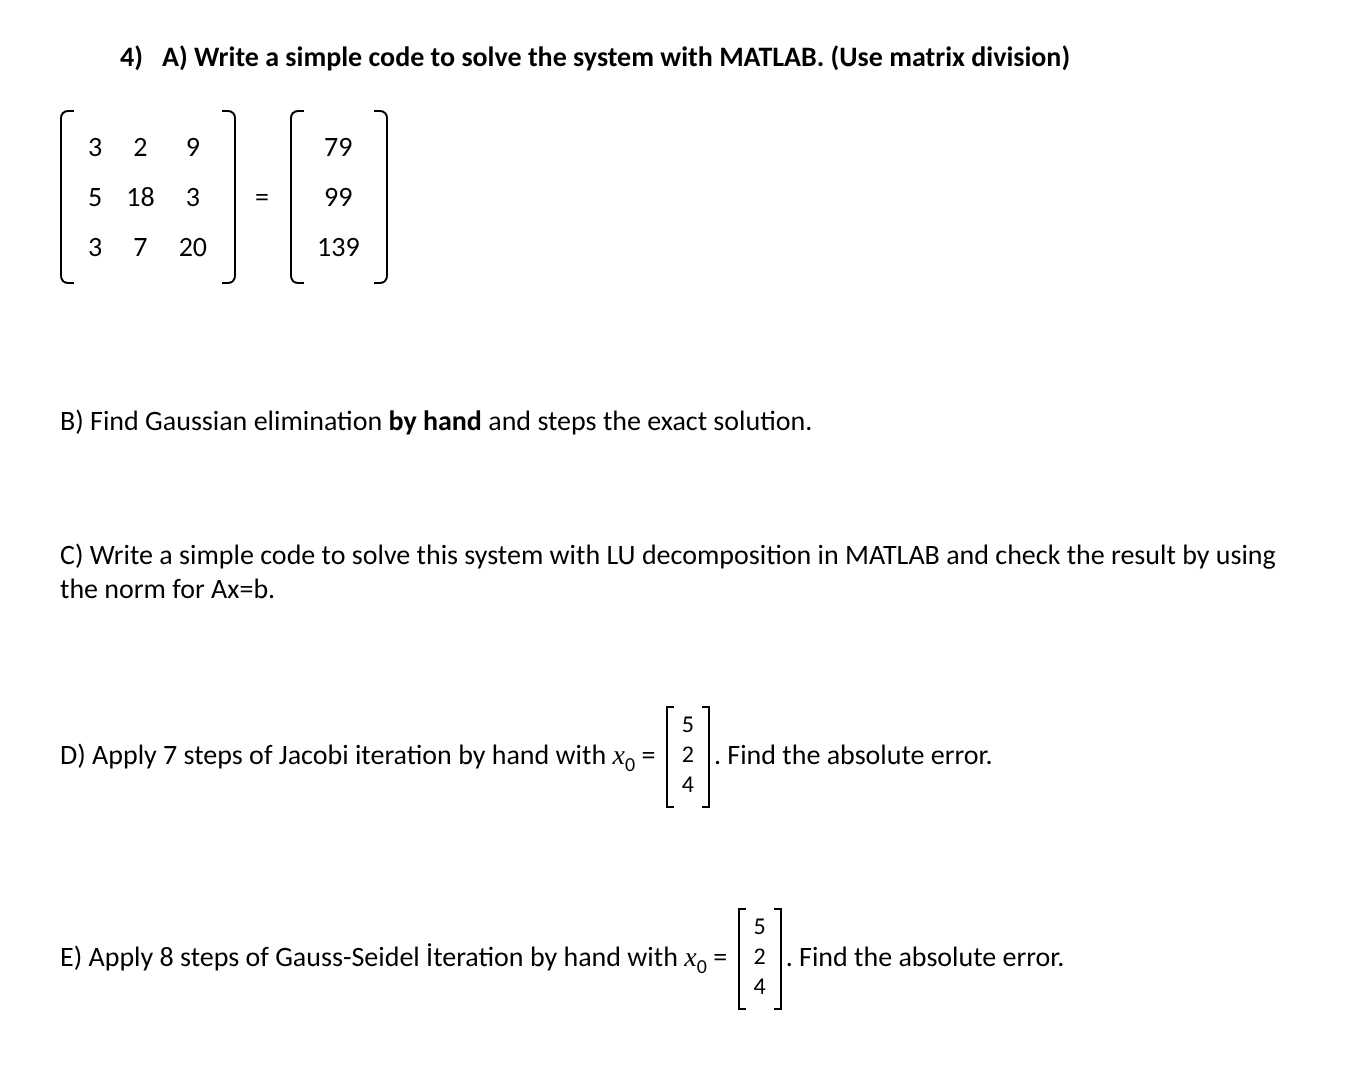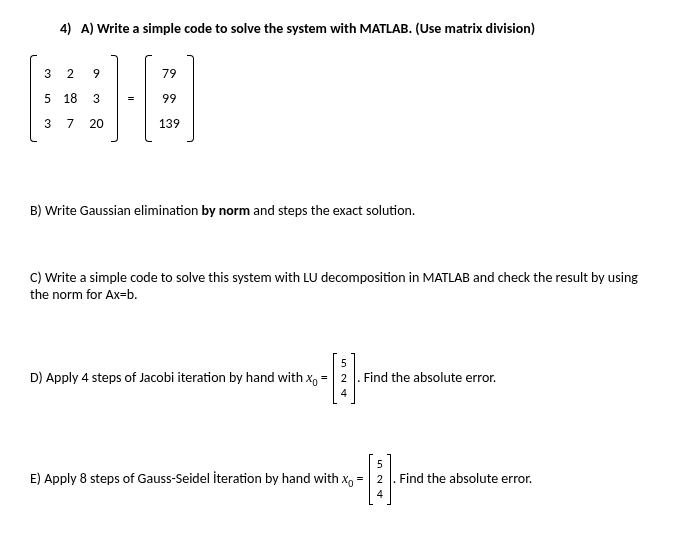--- a/index.html
+++ b/index.html
@@ -137,29 +137,29 @@
           </tr>
       <tr>
             <td>139</td>
           </tr>
     </tbody>
       </table>
   </div>
 </div>
 
 <div class="part">
-  <span>B) Write Gaussian elimination </span><b><span>by norm</span></b><span> and steps the exact solution.</span>
+  <span>B) Find Gaussian elimination </span><b><span>by hand</span></b><span> and steps the exact solution.</span>
 </div>
 
 <div class="part">
   <span>C) Write a simple code to solve this system with LU decomposition in MATLAB and check the result by using the norm for Ax=b.</span>
 </div>
 
 <div class="part">
-  <span>D) Apply 4 steps of Jacobi iteration by hand with </span><span class="ital">x</span><span class="sub">0</span><span> = </span>
+  <span>D) Apply 7 steps of Jacobi iteration by hand with </span><span class="ital">x</span><span class="sub">0</span><span> = </span>
   <span class="small-matrix">
     <table>
       <tbody>
           <tr>
             <td>5</td>
           </tr>
       <tr>
             <td>2</td>
           </tr>
       <tr>

